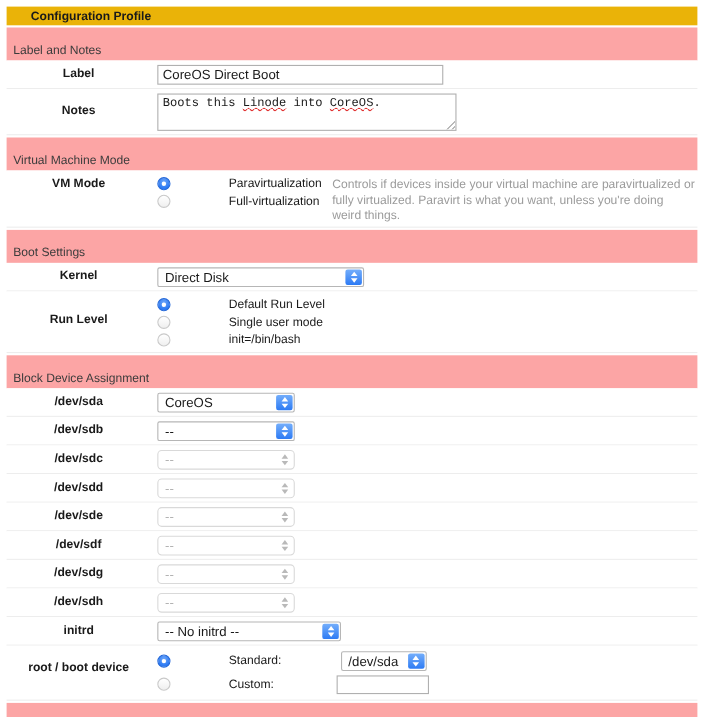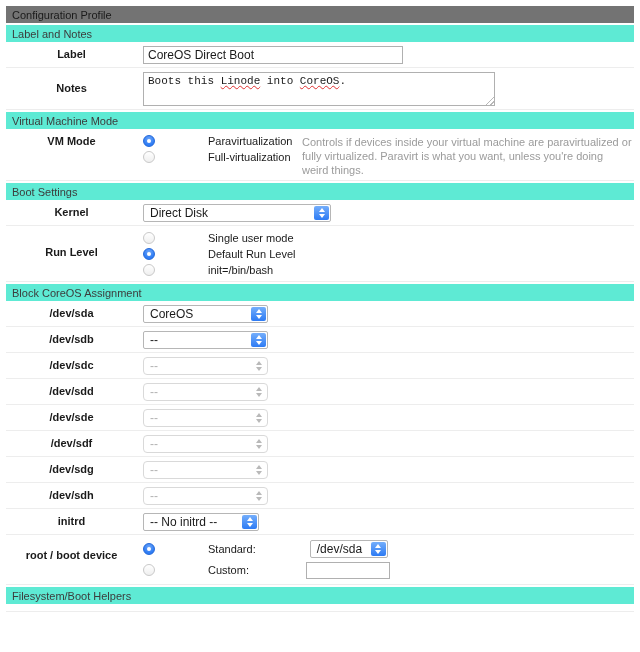--- a/index.html
+++ b/index.html
@@ -1,30 +1,30 @@
 <!DOCTYPE html>
 <html><head>
 <meta charset="utf-8">
 <style>
   * { margin:0; padding:0; box-sizing:border-box; }
   html,body { width:640px; background:#fff; font-family:"Liberation Sans", sans-serif; color:#1a1a1a; }
   body { height:652px; overflow:hidden; }
   .wrap { margin:6px; width:628px; }
 
-  .title-bar { background:#737373; font-size:11px; font-weight:normal; padding:3px 6px; height:17px; }
-  .section-bar { background:#5eead4; font-size:11px; color:#3c3c3c; padding:3px 6px; height:17px; margin-top:2px; }
+  .title-bar { background:#eab308; font-size:11px; font-weight:bold; padding:3px 22px; height:17px; }
+  .section-bar { background:#fca5a5; font-size:11px; color:#3c3c3c; padding:15px 6px; height:17px; margin-top:2px; }
 
   .row { display:flex; align-items:flex-start; padding:4px 0 3px 0; border-bottom:1px solid #ededed; background:#fff; }
   .lbl { width:137px; min-width:137px; text-align:center; padding-right:6px; font-size:11px; font-weight:bold; padding-top:2px; }
   .ctl { flex:1; font-size:11px; }
   .ctl-fixed { width:159px; min-width:159px; font-size:11px; }
   .help { width:330px; font-size:11px; color:#9b9b9b; line-height:14px; padding-top:2px; }
 
   input.text { font-family:"Liberation Sans", sans-serif; font-size:12px; height:18px; border:1px solid #b0b0b0; padding:1px 4px; background:#fff; color:#1a1a1a; }
-  .notes-box { position:relative; width:352px; height:34px; border:1px solid #b0b0b0; background:#fff; font-family:"Liberation Mono", monospace; font-size:11px; padding:2px 4px; overflow:hidden; }
+  .notes-box { position:relative; width:272px; height:34px; border:1px solid #b0b0b0; background:#fff; font-family:"Liberation Mono", monospace; font-size:11px; padding:2px 4px; overflow:hidden; }
   .notes-box .grip { position:absolute; right:0; bottom:0; width:9px; height:9px; background:repeating-linear-gradient(-45deg, transparent 0 2px, #b8b8b8 2px 3px); clip-path:polygon(100% 0,100% 100%,0 100%); }
   .sq { text-decoration:underline; text-decoration-style:wavy; text-decoration-color:#e03030; text-decoration-thickness:1px; }
 
   .radio-line { display:flex; align-items:center; height:15px; font-size:11px; }
   .radio { width:12px; height:12px; min-width:12px; border-radius:50%; display:inline-block; margin-right:5px; position:relative; }
   .radio.on { background:radial-gradient(circle at 50% 30%, #6ba4f8, #2d7bf4 70%); border:1px solid #2368d9; }
   .radio.on::after { content:''; position:absolute; left:3px; top:3px; width:4px; height:4px; border-radius:50%; background:#fff; }
   .radio.off { background:linear-gradient(#ffffff,#efefef); border:1px solid #c9c9c9; }
 
   .select { display:inline-flex; align-items:center; height:18px; border:1px solid #b6b6b6; border-radius:2px; background:#fff; font-size:12px; vertical-align:middle; }
@@ -87,35 +87,35 @@
             <i class="up"></i>
             <i class="dn"></i>
           </span>
       </span>
     </div>
   </div>
   <div class="row">
     <div class="lbl" style="padding-top:16px">Run Level</div>
     <div class="ctl stack">
       <div class="radio-line">
-        <span class="radio off"></span>
-        <span>Single user mode</span>
-      </div>
-      <div class="radio-line">
         <span class="radio on"></span>
         <span>Default Run Level</span>
       </div>
       <div class="radio-line">
         <span class="radio off"></span>
+        <span>Single user mode</span>
+      </div>
+      <div class="radio-line">
+        <span class="radio off"></span>
         <span>init=/bin/bash</span>
       </div>
     </div>
   </div>
 
-  <div class="section-bar">Block CoreOS Assignment</div>
+  <div class="section-bar">Block Device Assignment</div>
 
   <div class="row">
     <div class="lbl">/dev/sda</div>
     <div class="ctl"><span class="select" style="width:125px">
           <span class="sel-txt">CoreOS</span>
           <span class="stepper">
             <i class="up"></i>
             <i class="dn"></i>
           </span>
         </span></div>
@@ -186,21 +186,21 @@
           <span class="sel-txt">--</span>
           <span class="stepper">
             <i class="up"></i>
             <i class="dn"></i>
           </span>
         </span></div>
   </div>
 
   <div class="row">
     <div class="lbl">initrd</div>
-    <div class="ctl"><span class="select" style="width:116px">
+    <div class="ctl"><span class="select" style="width:167px">
           <span class="sel-txt">-- No initrd --</span>
           <span class="stepper">
             <i class="up"></i>
             <i class="dn"></i>
           </span>
         </span></div>
   </div>
 
   <div class="row">
     <div class="lbl" style="padding-top:10px">root / boot device</div>

